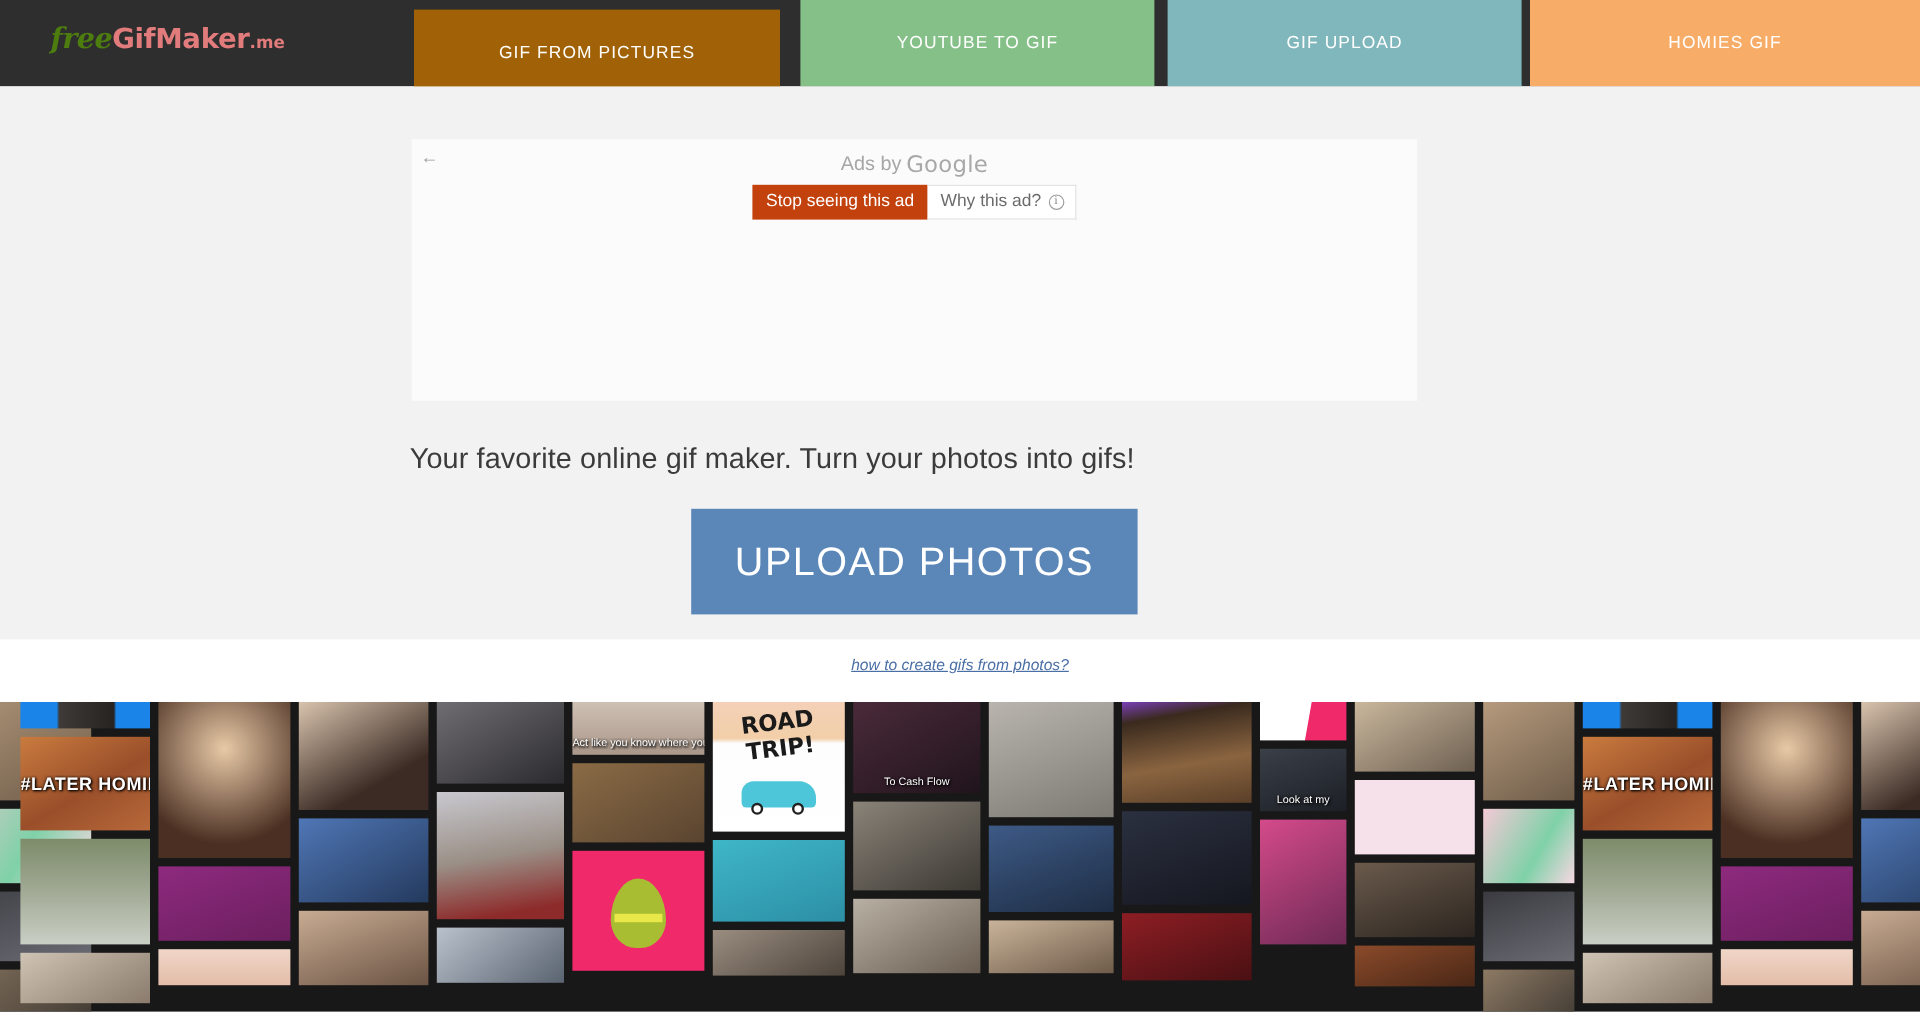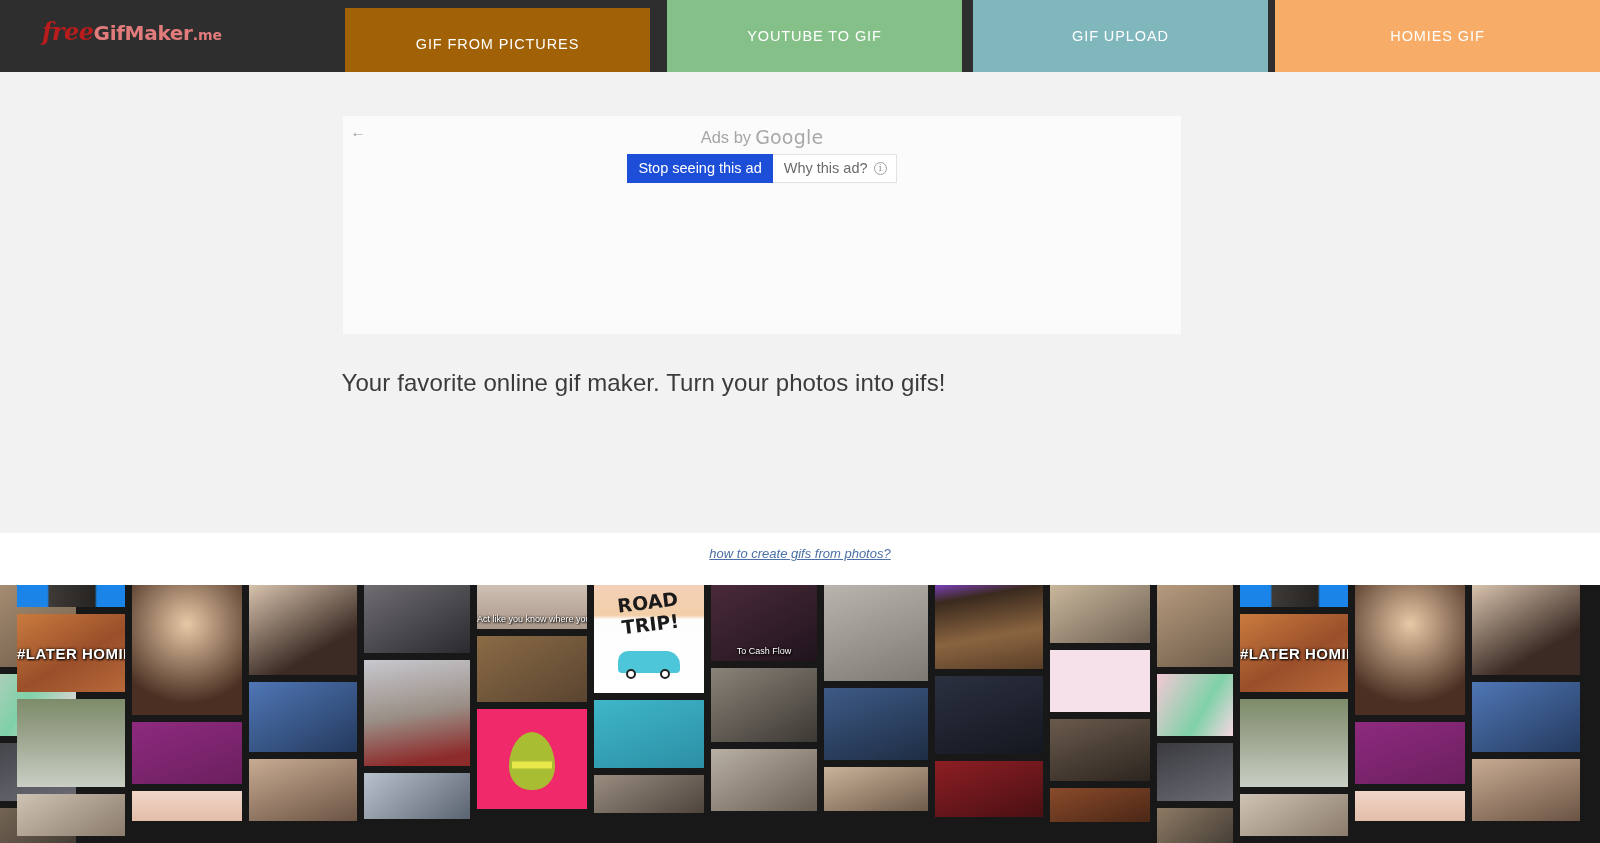--- a/index.html
+++ b/index.html
@@ -20,27 +20,27 @@
     position: absolute; left: 42px; top: 20px;
     white-space: nowrap;
     line-height: 1;
     user-select: none;
   }
   .logo .logo-free {
     font-family: "DejaVu Serif", serif;
     font-style: italic;
     font-weight: bold;
     font-size: 24px;
-    color: #b91c1c;
+    color: #4d7c0f;
     letter-spacing: -0.5px;
   }
   .logo .logo-main {
     font-family: "DejaVu Sans", sans-serif;
     font-weight: bold;
-    font-size: 20px;
+    font-size: 23px;
     color: #e27b7b;
     letter-spacing: -0.3px;
     text-align: center;
   }
   .logo .logo-tld {
     font-family: "DejaVu Sans", sans-serif;
     font-weight: bold;
     font-size: 14px;
     color: #e27b7b;
   }
@@ -101,21 +101,21 @@
     vertical-align: middle;
     margin-left: 4px;
     letter-spacing: 0.2px;
   }
   .ad-buttons {
     position: absolute; left: 0; top: 38px;
     width: 838px;
     display: flex; justify-content: center; align-items: stretch;
   }
   .btn-stop-ad {
-    background: #1d4ed8;
+    background: #c2410c;
     color: #ffffff;
     font-size: 14.5px;
     padding: 5px 11px 6px 11px;
     border: none;
     cursor: pointer;
     font-family: "Liberation Sans", sans-serif;
     white-space: nowrap;
   }
   .btn-why-ad {
     background: #ffffff;
@@ -264,20 +264,21 @@
       <button class="btn-stop-ad">Stop seeing this ad</button>
       <button class="btn-why-ad">
         <span>Why this ad?</span>
         <span class="info-circle">i</span>
       </button>
     </div>
   </div>
 
   <div class="tagline">Your favorite online gif maker. Turn your photos into gifs!</div>
 
+  <button class="upload-btn">UPLOAD PHOTOS</button>
 </div>
 
 <div class="white-strip">
   <a class="howto-link">how to create gifs from photos?</a>
 </div>
 
 <div class="collage">
   <div class="collage-inner">
 
     <div class="col" style="width:76px; margin-left:-66px;">
@@ -349,20 +350,27 @@
       <div class="cell" style="width:104px;height:72px;background:linear-gradient(160deg,#3d5a86,#1e2d44);"></div>
       <div class="cell" style="width:104px;height:44px;background:linear-gradient(160deg,#c9b39a,#6e5b49);"></div>
     </div>
 
     <div class="col" style="width:108px;">
       <div class="cell" style="width:108px;height:84px;background:linear-gradient(170deg,#7a3fb8 0%,#3a2a1e 18%,#8a6440 60%,#5a3f28 100%);"></div>
       <div class="cell" style="width:108px;height:78px;background:linear-gradient(160deg,#2b3040,#15171f);"></div>
       <div class="cell" style="width:108px;height:56px;background:linear-gradient(160deg,#8d1e24,#4a1013);"></div>
     </div>
 
+    <div class="col" style="width:72px;">
+      <div class="cell" style="width:72px;height:32px;background:linear-gradient(100deg,#ffffff 55%,#f0296b 56%);"></div>
+      <div class="cell" style="width:72px;height:52px;background:linear-gradient(160deg,#3a3f48,#1c1f25);">
+        <div class="cell-cap">Look at my</div>
+      </div>
+      <div class="cell" style="width:72px;height:104px;background:linear-gradient(150deg,#d44a8a,#6e2a55);"></div>
+    </div>
 
     <div class="col" style="width:100px;">
       <div class="cell" style="width:100px;height:58px;background:linear-gradient(150deg,#c9b79c,#6e6052);"></div>
       <div class="cell" style="width:100px;height:62px;background:#f6e0ea;"></div>
       <div class="cell" style="width:100px;height:62px;background:linear-gradient(160deg,#6a5a4c,#2c251f);"></div>
       <div class="cell" style="width:100px;height:34px;background:linear-gradient(160deg,#8a4a2a,#4a2716);"></div>
     </div>
 
     <div class="col" style="width:76px;">
       <div class="cell" style="width:76px;height:82px;background:linear-gradient(150deg,#b59a7d,#6e5c49);"></div>

